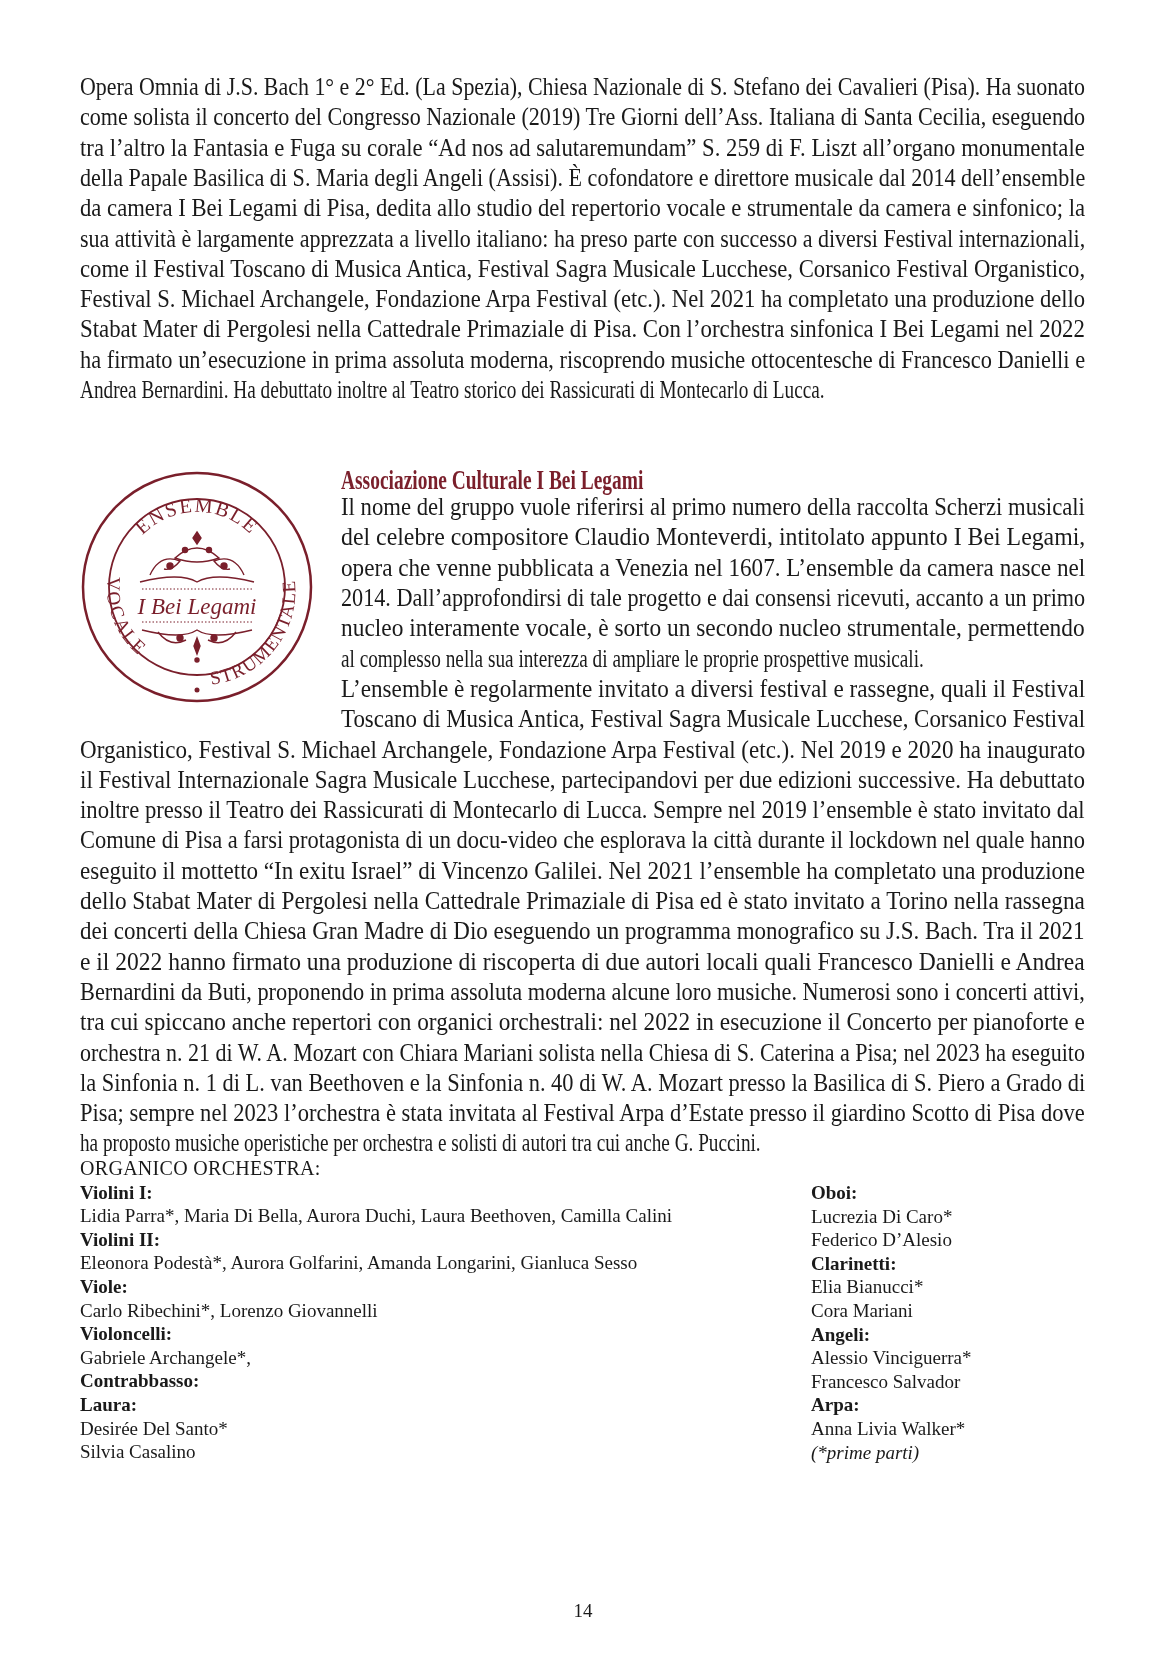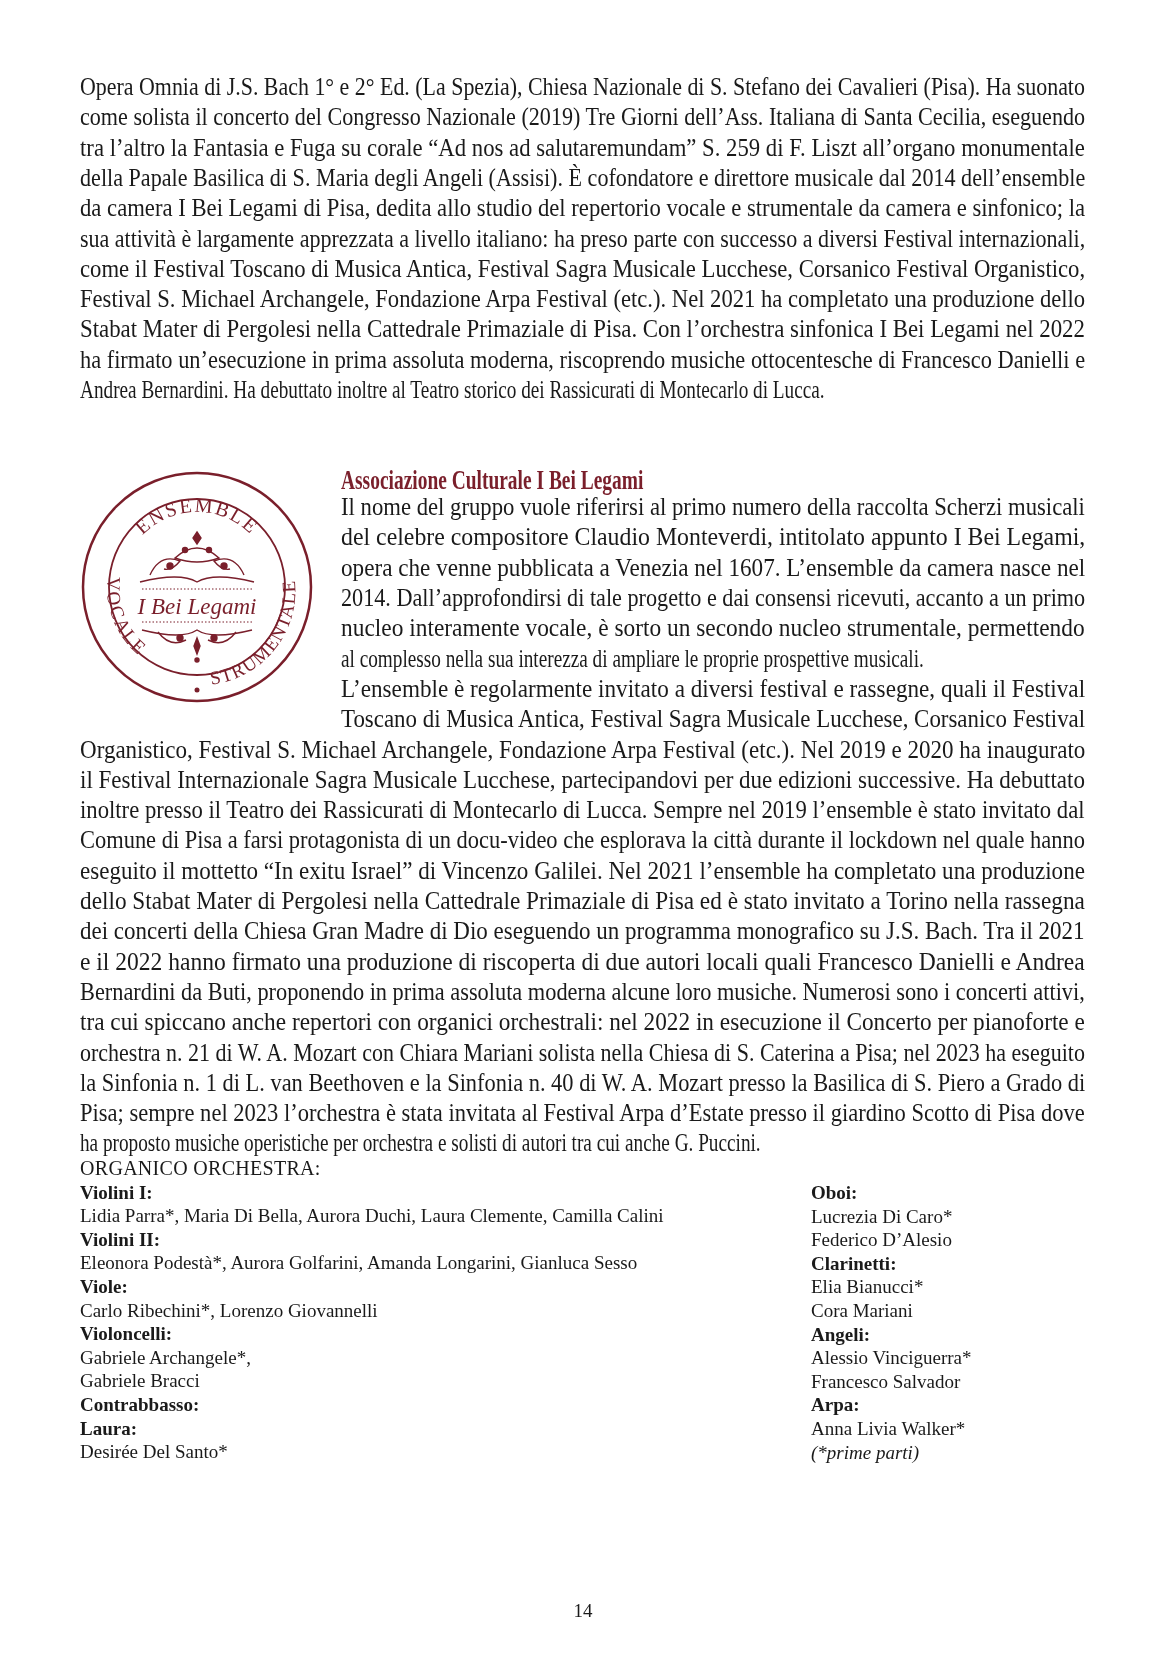--- a/index.html
+++ b/index.html
@@ -156,31 +156,31 @@
       <div class="line" style="top: 1007.2px; left: 80px; transform: scaleX(0.8949);">tra cui spiccano anche repertori con organici orchestrali: nel 2022 in esecuzione il Concerto per pianoforte e</div>
       <div class="line" style="top: 1037.5px; left: 80px; transform: scaleX(0.846);">orchestra n. 21 di W. A. Mozart con Chiara Mariani solista nella Chiesa di S. Caterina a Pisa; nel 2023 ha eseguito</div>
       <div class="line" style="top: 1067.8px; left: 80px; transform: scaleX(0.8619);">la Sinfonia n. 1 di L. van Beethoven e la Sinfonia n. 40 di W. A. Mozart presso la Basilica di S. Piero a Grado di</div>
       <div class="line" style="top: 1098.1px; left: 80px; transform: scaleX(0.8664);">Pisa; sempre nel 2023 l’orchestra è stata invitata al Festival Arpa d’Estate presso il giardino Scotto di Pisa dove</div>
       <div class="line" style="top: 1128.4px; left: 80px; transform: scaleX(0.74);">ha proposto musiche operistiche per orchestra e solisti di autori tra cui anche G. Puccini.</div>
     </div>
 
   <div class="orch" id="orch-left" style="left:80px; top:1157px;">
     <div class="title">ORGANICO ORCHESTRA:</div>
   <div class="sec">Violini I:</div>
-      <div>Lidia Parra*, Maria Di Bella, Aurora Duchi, Laura Clemente, Camilla Calini</div>
+      <div>Lidia Parra*, Maria Di Bella, Aurora Duchi, Laura Beethoven, Camilla Calini</div>
       <div class="sec">Violini II:</div>
       <div>Eleonora Podestà*, Aurora Golfarini, Amanda Longarini, Gianluca Sesso</div>
       <div class="sec">Viole:</div>
       <div>Carlo Ribechini*, Lorenzo Giovannelli</div>
       <div class="sec">Violoncelli:</div>
       <div>Gabriele Archangele*,</div>
-      <div>Gabriele Bracci</div>
       <div class="sec">Contrabbasso:</div>
       <div class="sec">Laura:</div>
       <div>Desirée Del Santo*</div>
+      <div>Silvia Casalino</div>
     </div>
   <div class="orch" id="orch-right" style="left:811px; top:1181px;">
       <div class="sec">Oboi:</div>
       <div>Lucrezia Di Caro*</div>
       <div>Federico D’Alesio</div>
       <div class="sec">Clarinetti:</div>
       <div>Elia Bianucci*</div>
       <div>Cora Mariani</div>
       <div class="sec">Angeli:</div>
       <div>Alessio Vinciguerra*</div>

